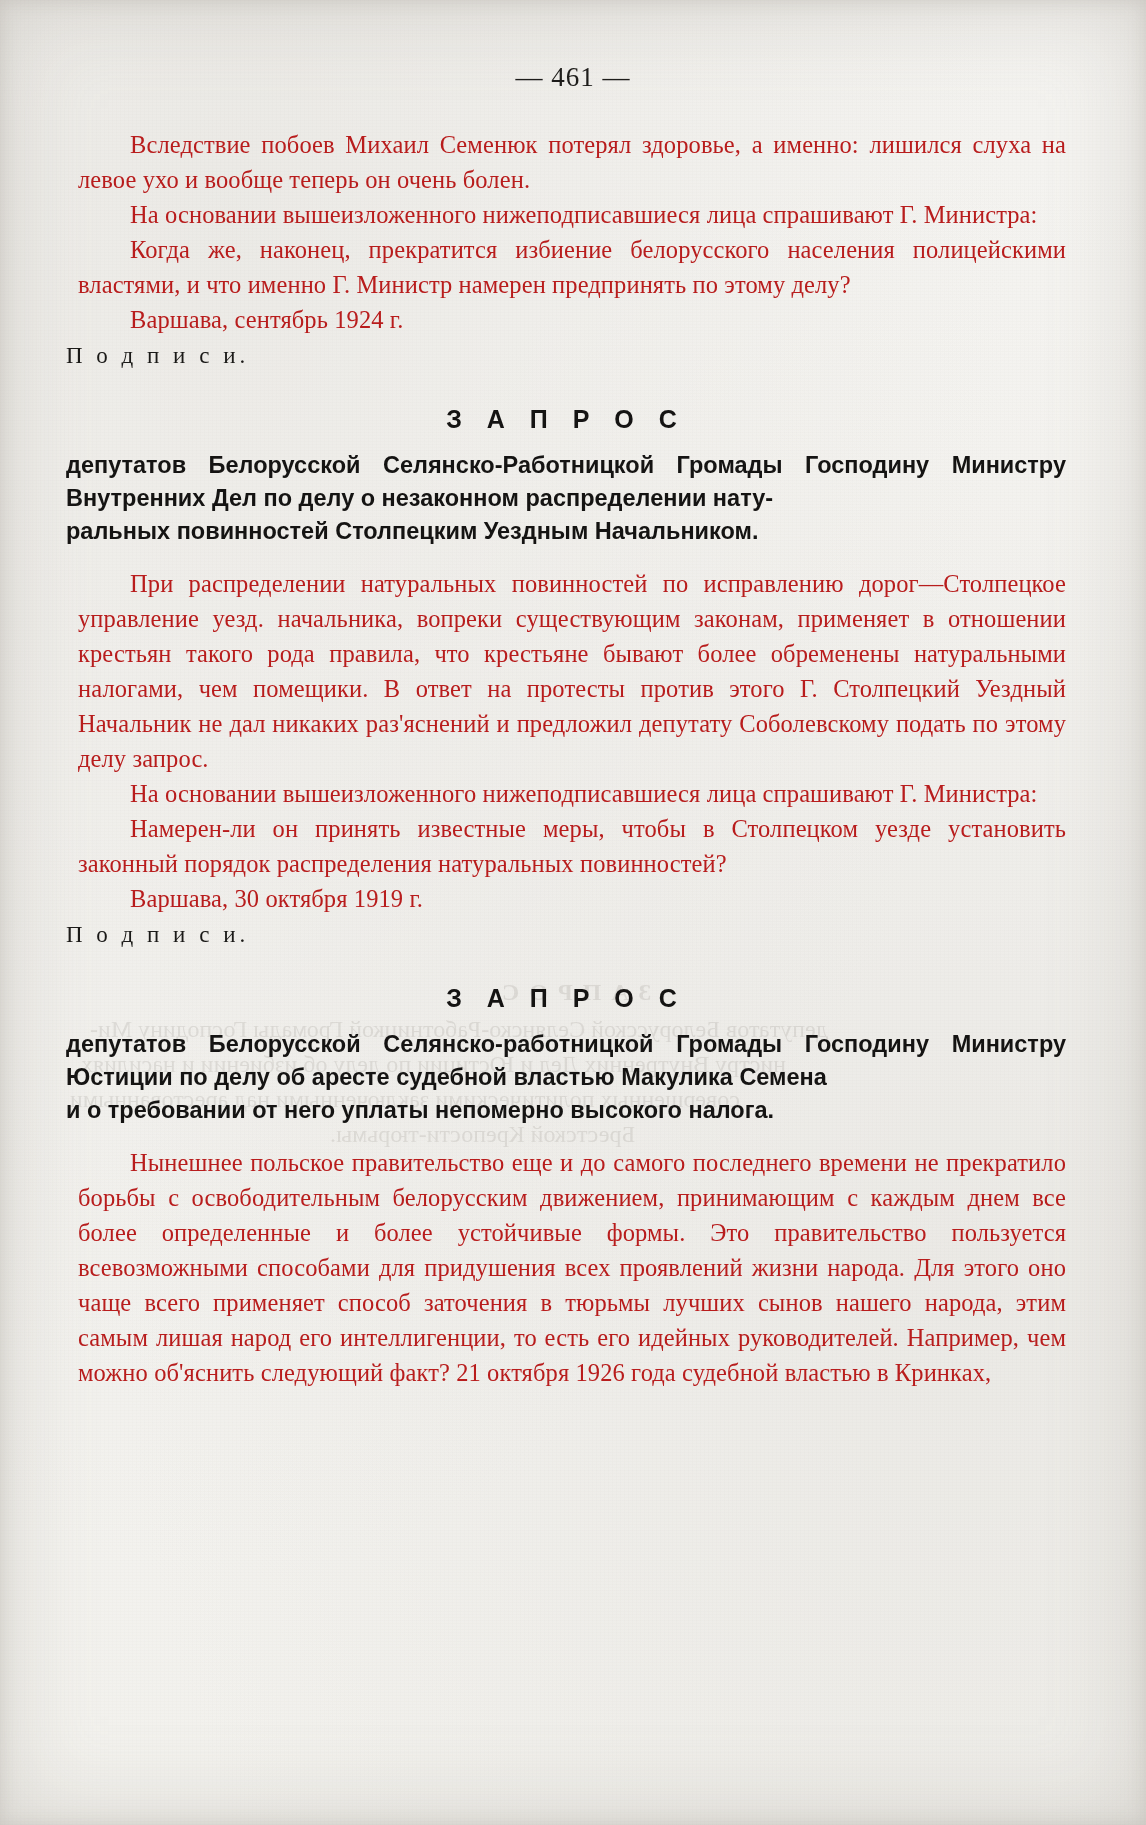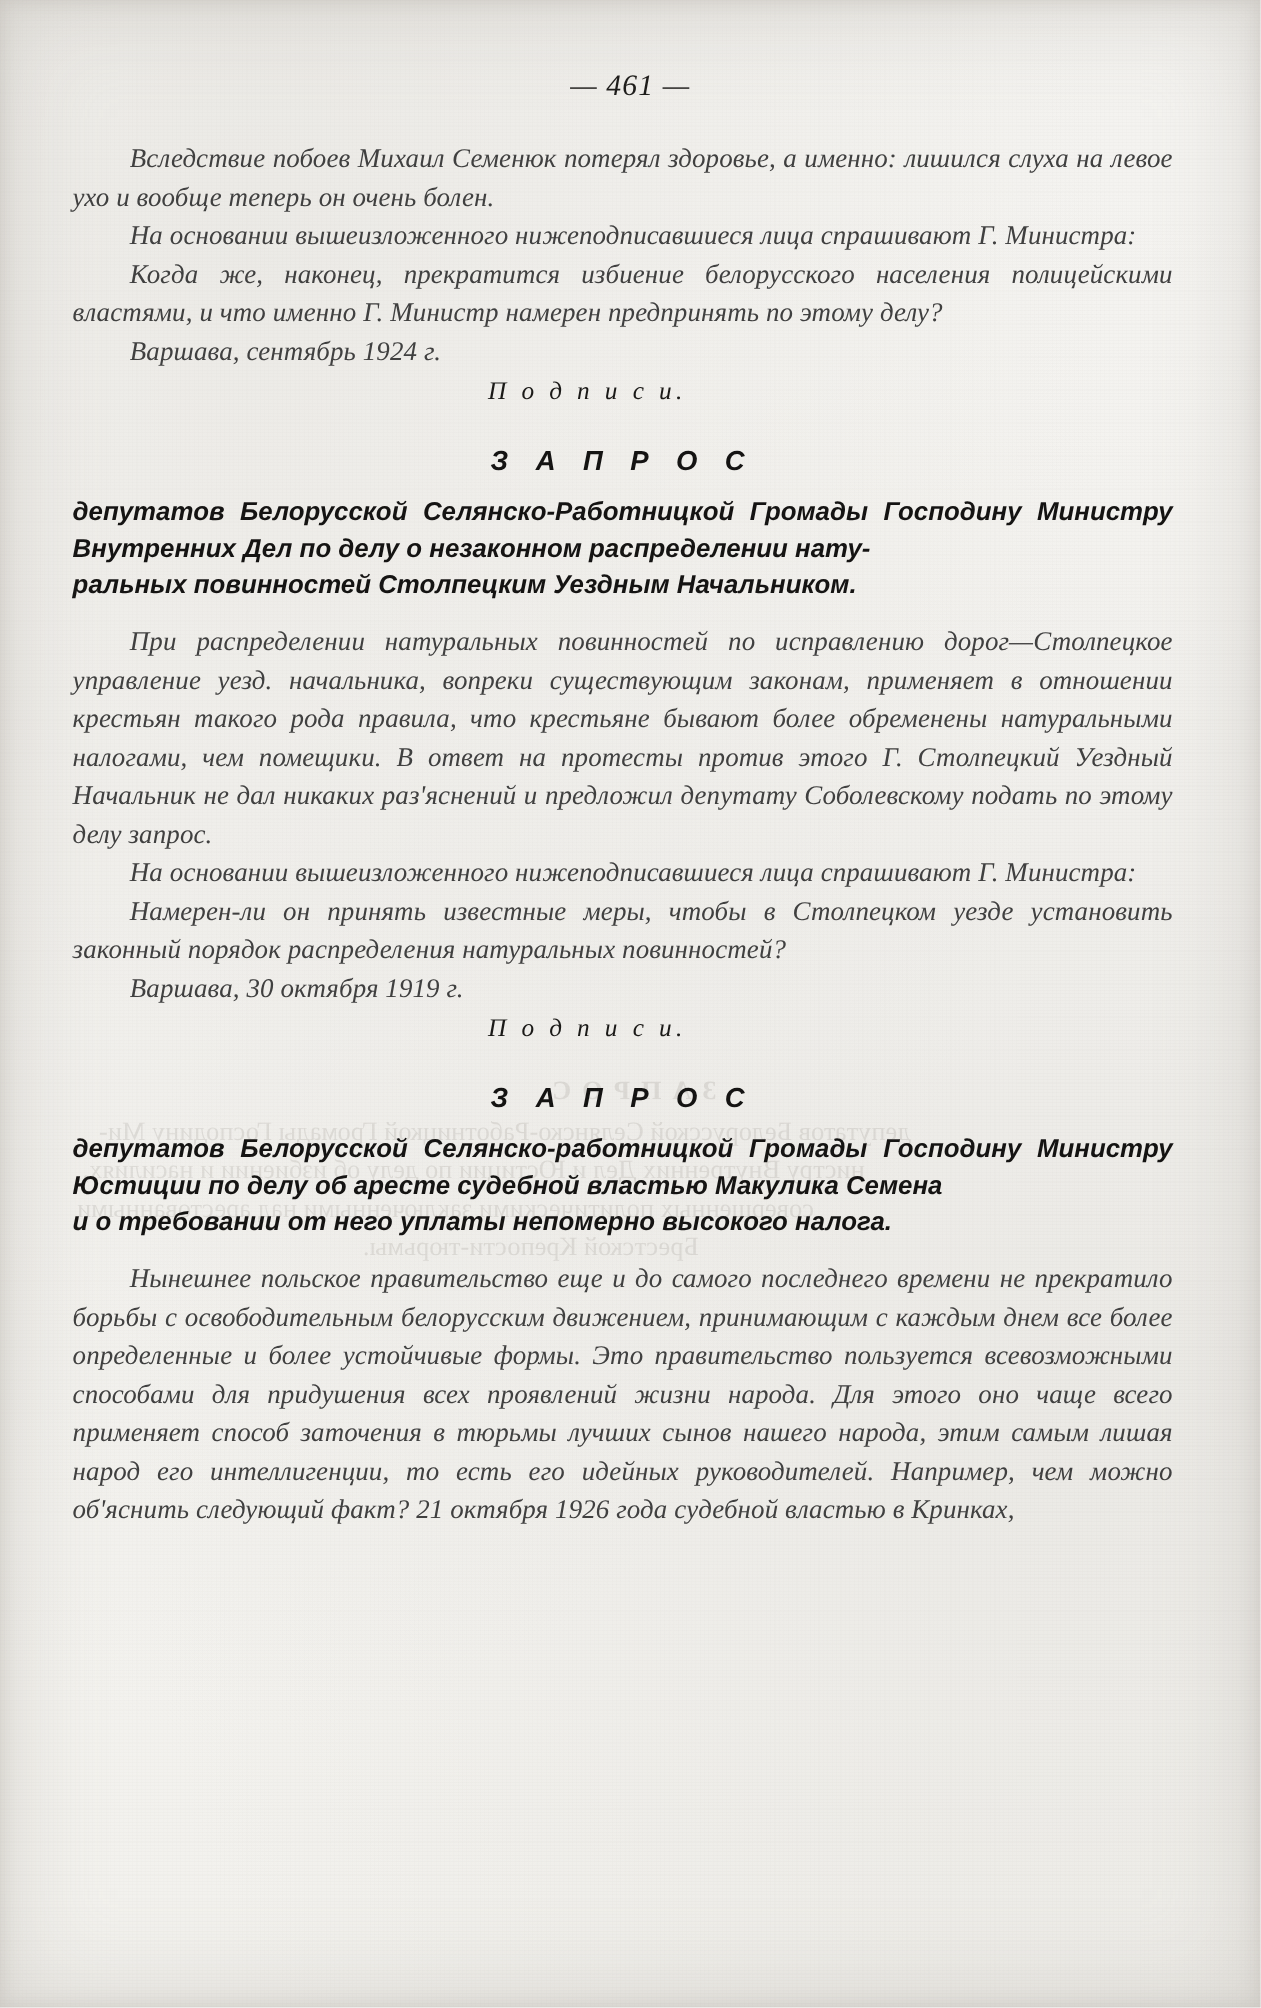--- a/index.html
+++ b/index.html
@@ -39,52 +39,51 @@
     pointer-events: none;
     box-shadow: inset 0 0 90px rgba(160,155,145,0.35), inset 0 0 18px rgba(150,145,135,0.25);
   }
 
   .content {
     position: absolute;
     left: 58px;
     top: 0;
     width: 1030px;
     height: 1816px;
-    font-style: italic;
   }
 
   
   .folio {
     text-align: center;
     margin-top: 62px;
     font-size: 27px;
     letter-spacing: 1px;
     color: #1d1c1a;
     font-family: "Liberation Serif", serif;
   }
 
   .body-col {
     margin-top: 34px;
     padding: 0 22px 0 8px;
   }
 
   p.para {
-    margin: 0 0 0 0;
+    margin: 0 0 0 12px;
     font-size: 24.5px;
     line-height: 35px;
-    color: #404040;
+    color: #b91c1c;
     text-align: justify;
     text-justify: inter-word;
     text-indent: 52px;
     font-family: "Liberation Serif", serif;
     letter-spacing: 0.1px;
   }
 
   .signature {
-    text-align: center;
+    text-align: left;
     font-size: 23px;
     letter-spacing: 4px;
     margin: 6px 64px 0 0;
     color: #1a1917;
   }
 
   .zapros-head {
     text-align: center;
     font-weight: bold;
     font-size: 25px;

